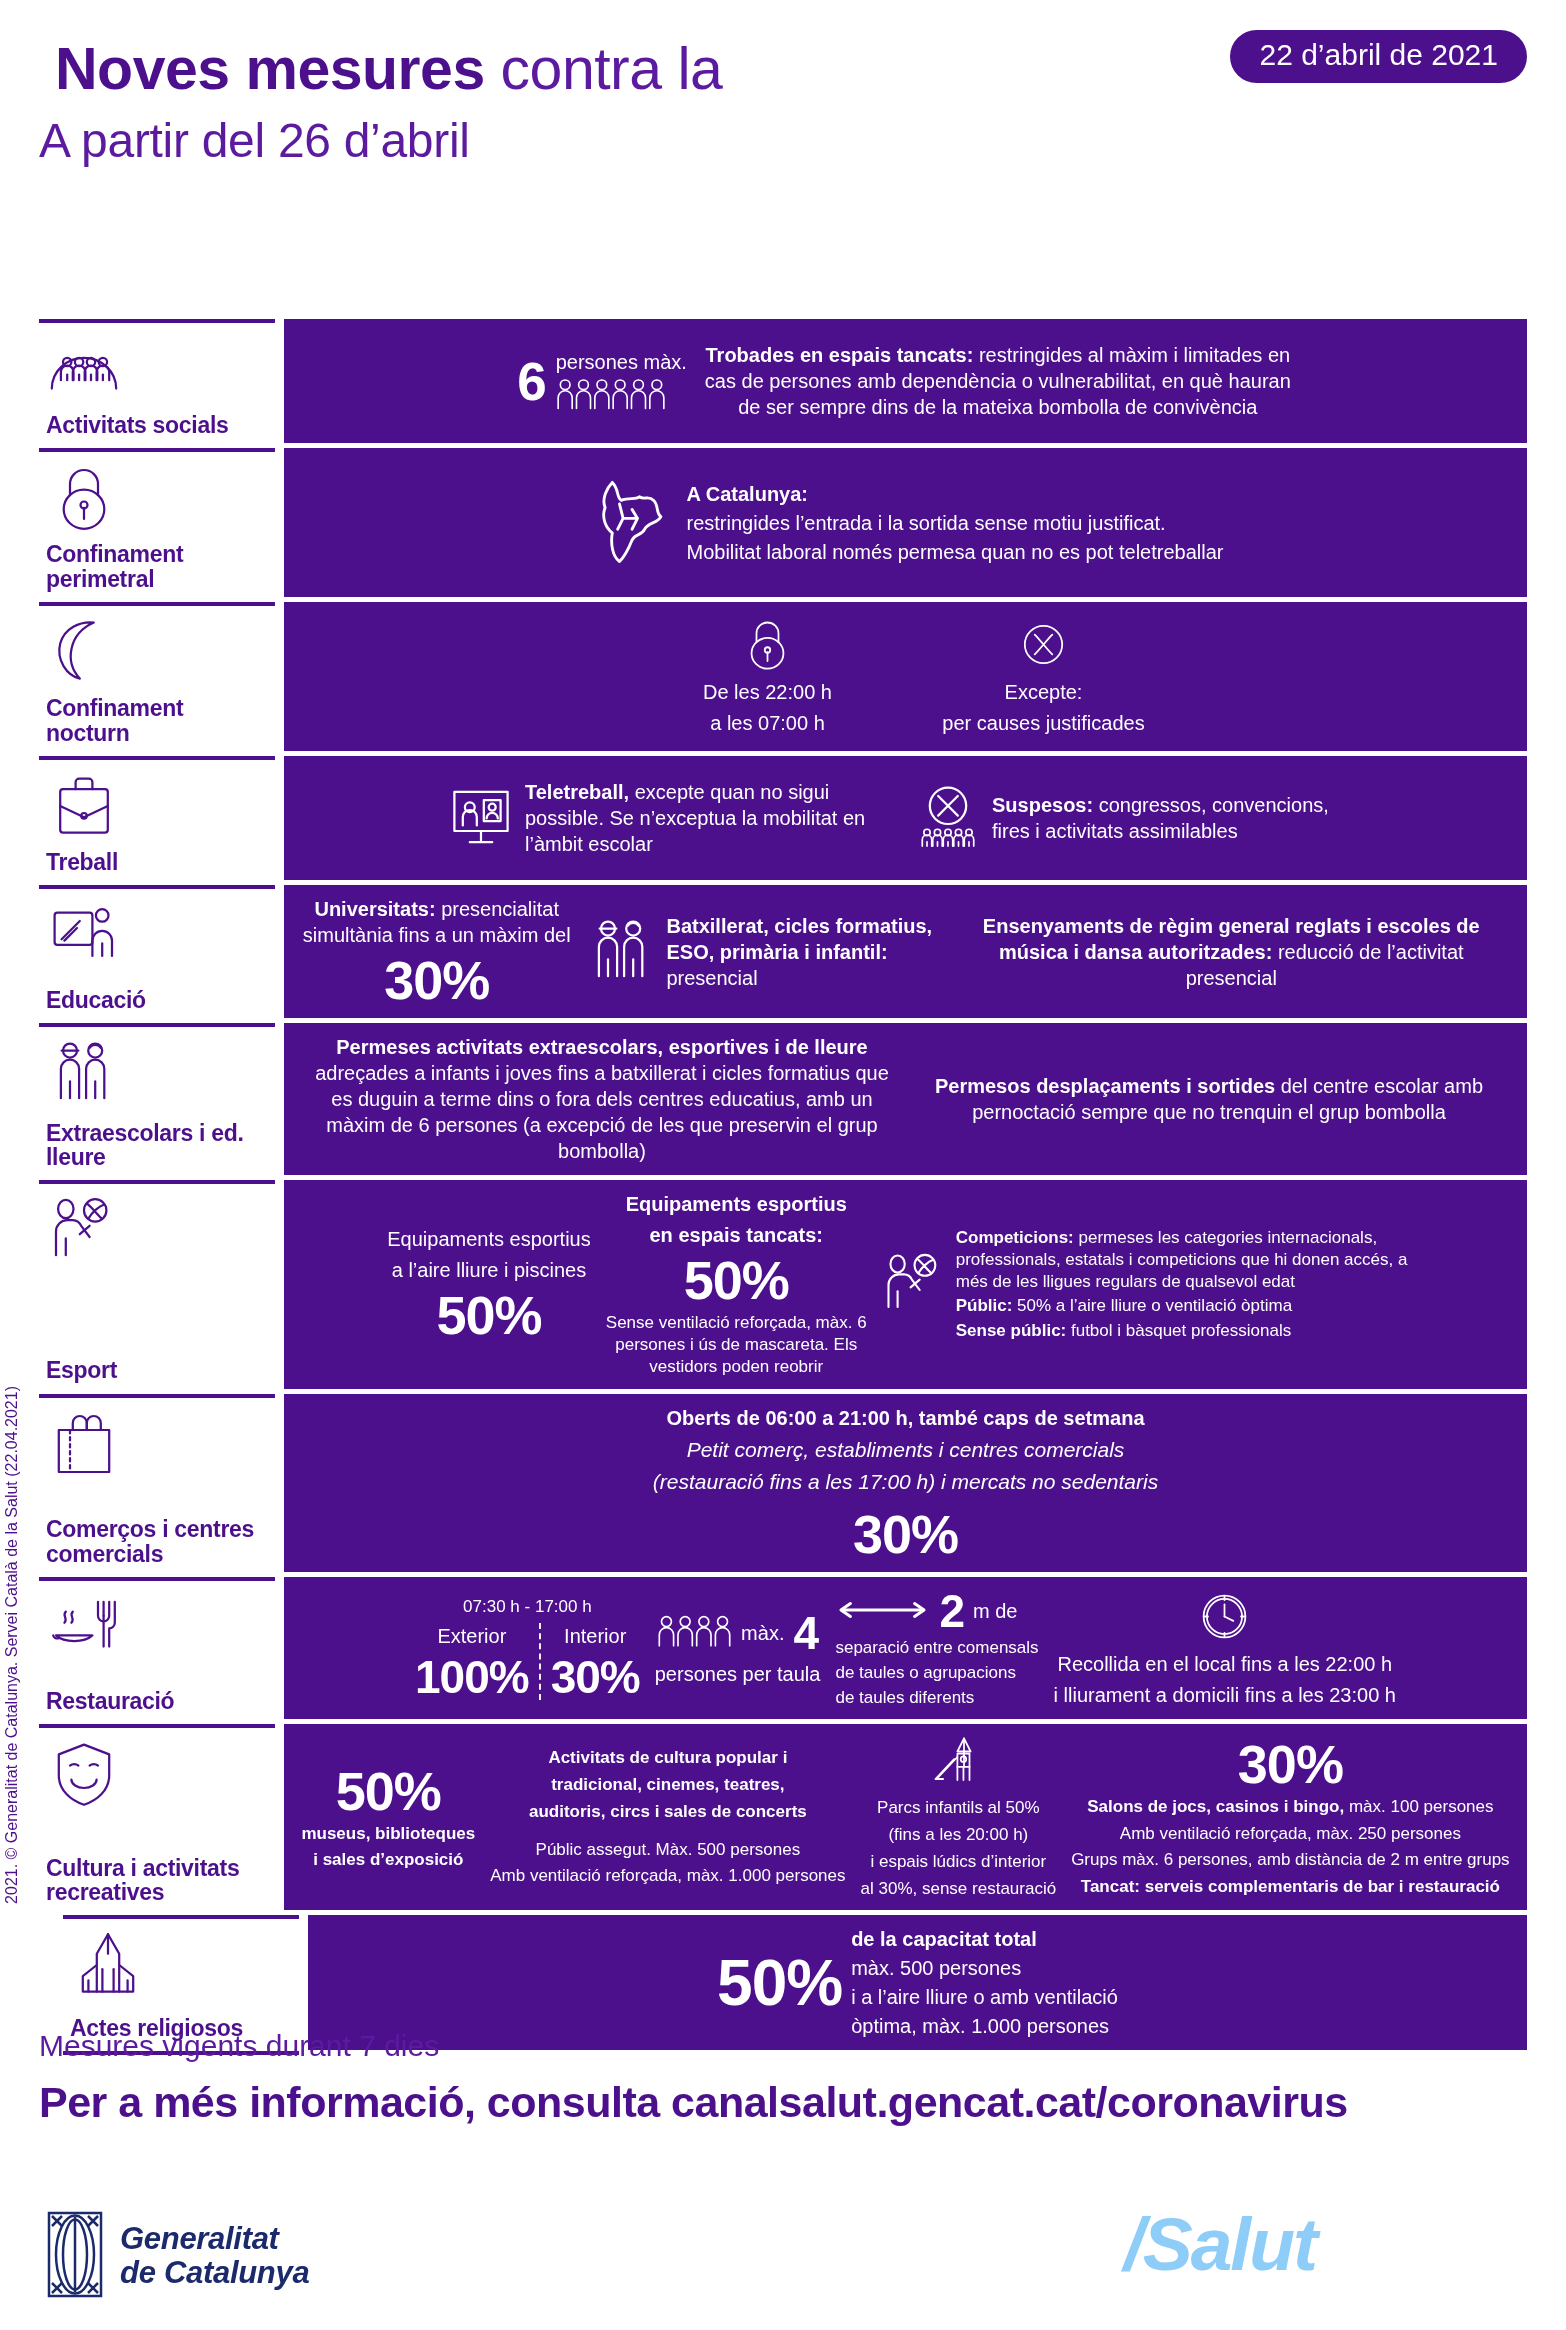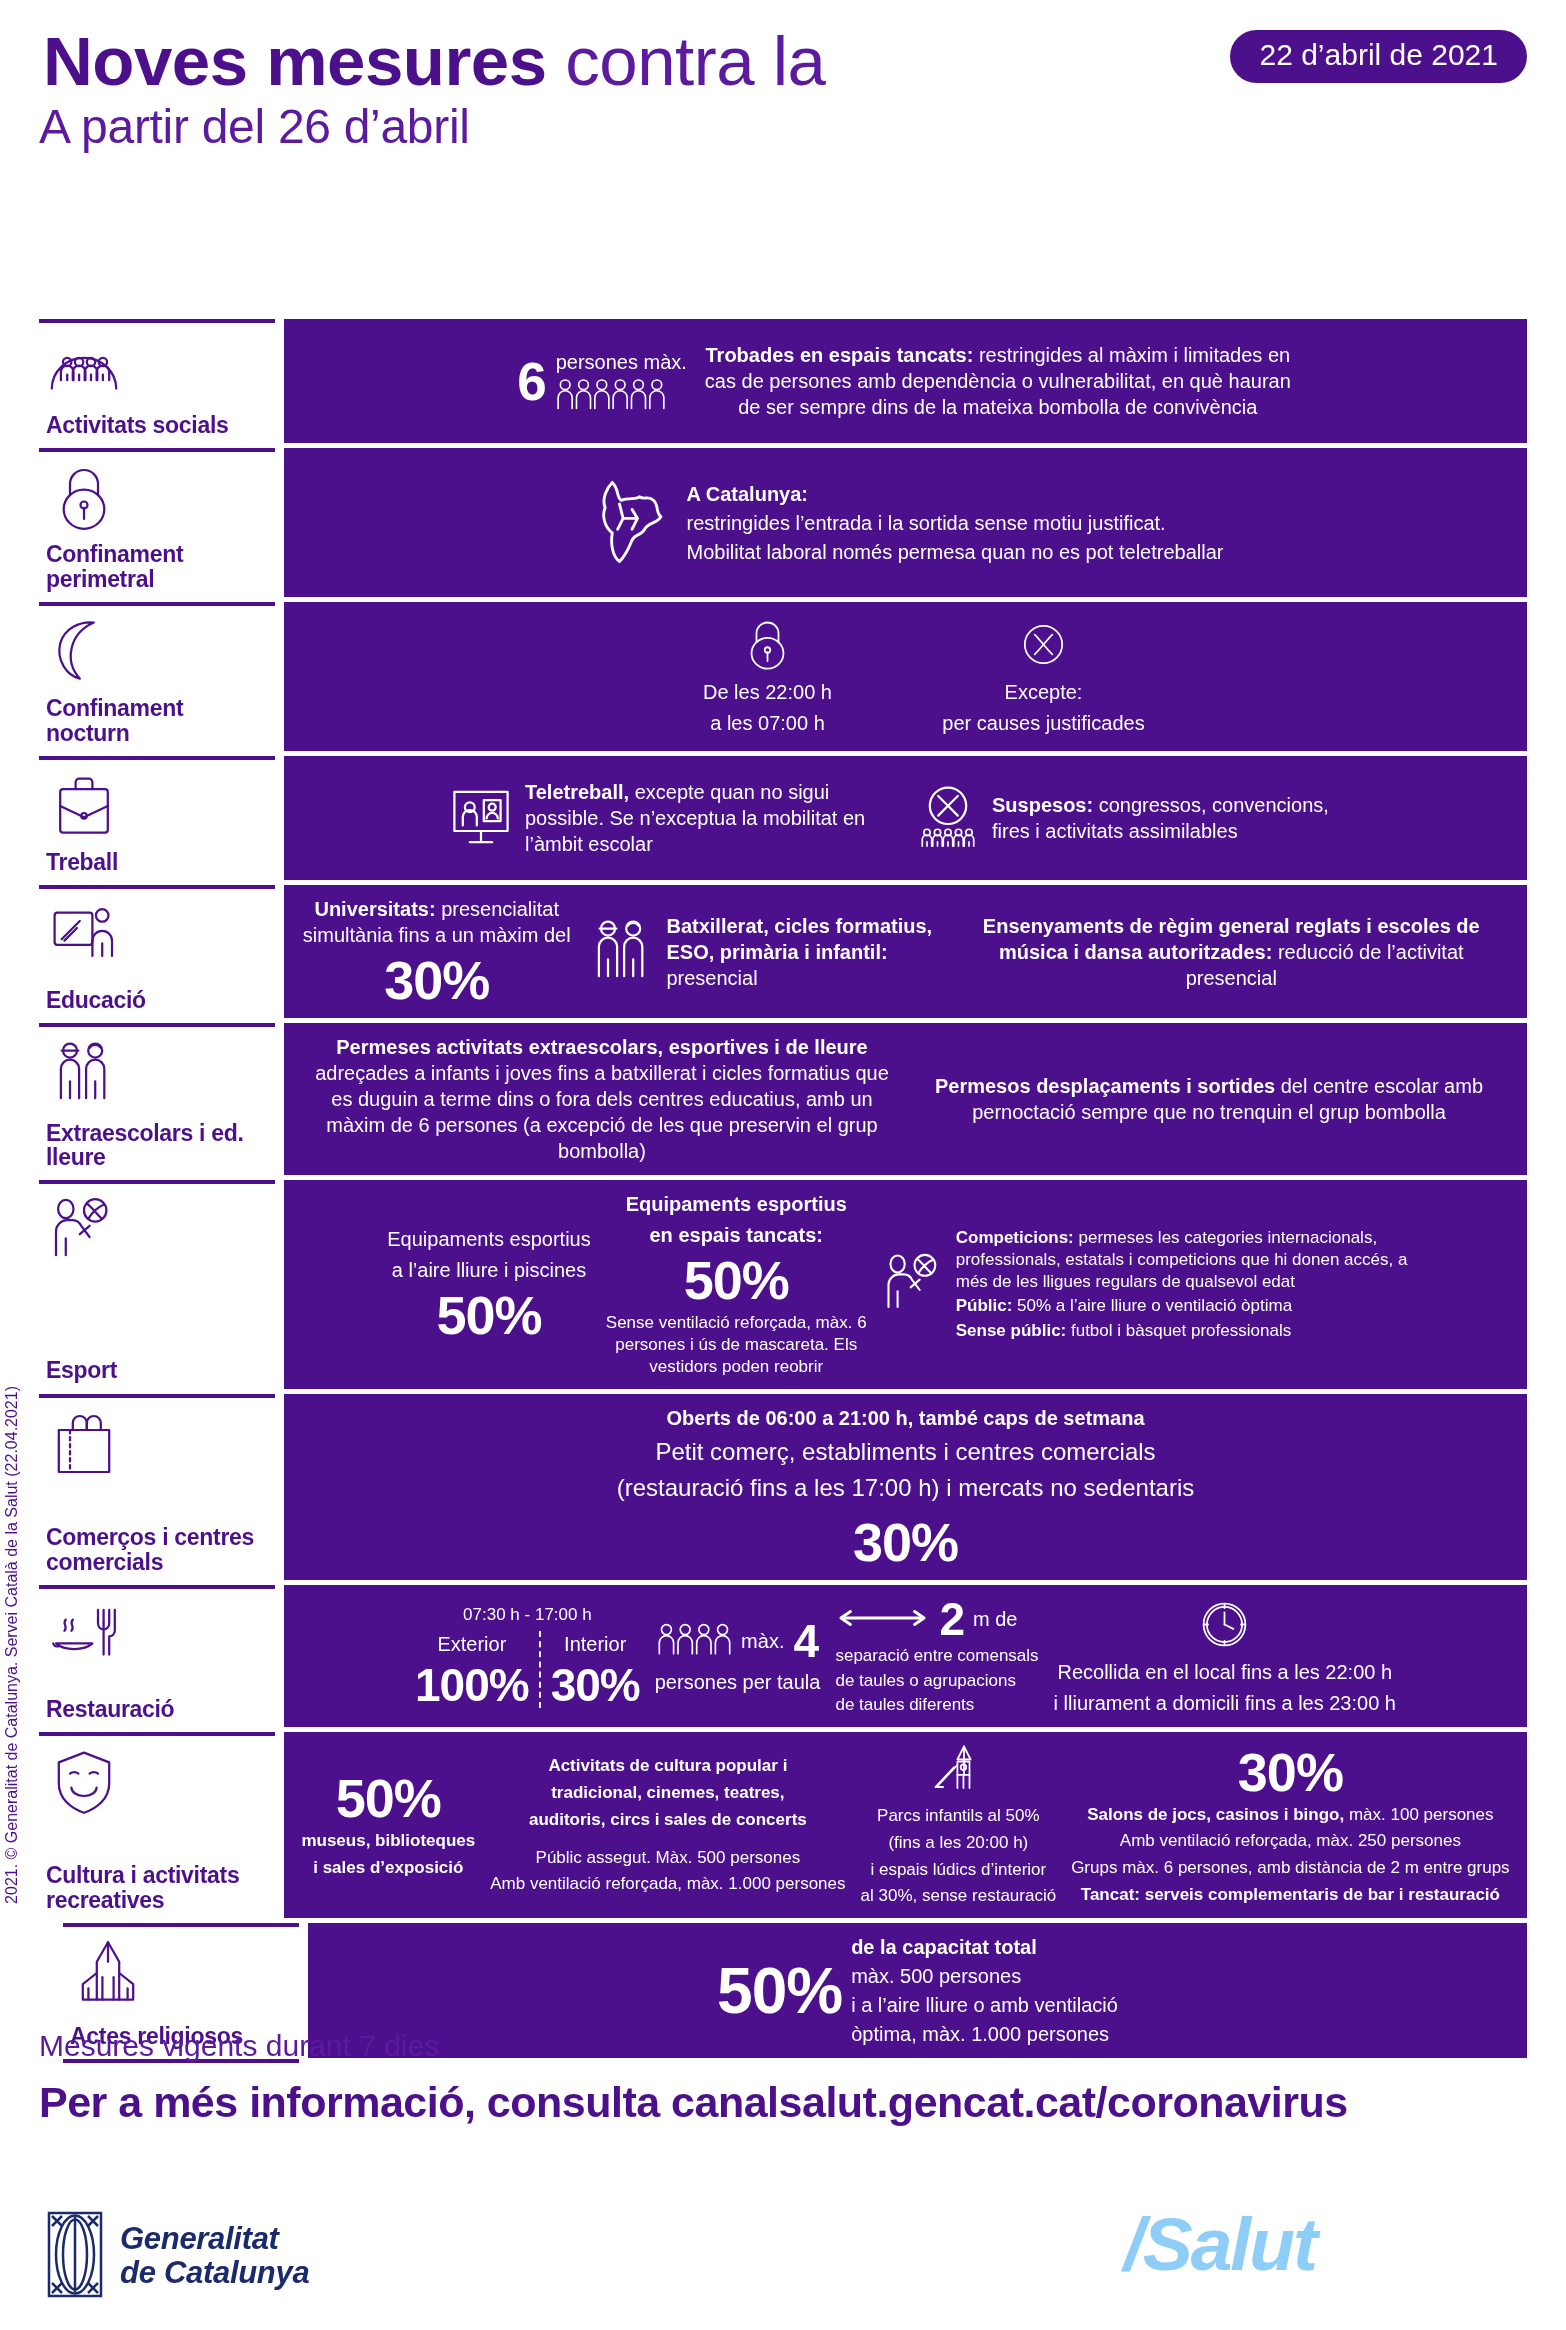--- a/index.html
+++ b/index.html
@@ -8,21 +8,21 @@
     font-family:"Liberation Sans", sans-serif;
     color:#4d108c;
     -webkit-font-smoothing:antialiased;
     overflow:hidden;
   }
   .page{position:relative;width:1567px;height:2330px;background:#fff;}
 
   
   .header{position:absolute;left:39px;top:23px;width:1488px;}
   .title-block{position:absolute;left:0;top:0;width:1104px;}
-  h1.t1{margin:4px;font-size:69px;line-height:1.02;font-weight:400;color:#5c1a9e;letter-spacing:-0.5px;}
+  h1.t1{margin:16px;font-size:59px;line-height:1.02;font-weight:400;color:#5c1a9e;letter-spacing:-0.5px;}
   h1.t1 .bold{font-weight:700;color:#4d108c;}
   h1.t2{margin:0;font-size:65px;line-height:1.08;font-weight:700;color:#4d108c;letter-spacing:-0.5px;}
   h1.t2 .reg{font-weight:400;color:#5c1a9e;}
   .t3{margin:3px 0 0 0;font-size:48px;line-height:1.08;font-weight:400;color:#5c1a9e;letter-spacing:-0.3px;}
   .date-badge{
     position:absolute;right:0;top:7px;
     background:#4d108c;color:#fff;border-radius:30px;
     padding:10px 29px 13px 29px;font-size:30px;line-height:1;font-weight:400;
     white-space:nowrap;
   }
@@ -52,21 +52,21 @@
   .col{display:flex;align-items:center;gap:9px;}
   .tcenter{text-align:center;}
   .tleft{text-align:left;}
   .big{font-size:46px;line-height:1;font-weight:700;letter-spacing:-1px;}
   .huge{font-size:54px;line-height:1;font-weight:700;letter-spacing:-1px;}
   .num6{font-size:53px;line-height:1;font-weight:700;}
   .txt{font-size:20px;line-height:1.30;font-weight:400;}
   .txt b{font-weight:700;}
   .txt-sm{font-size:17px;line-height:1.28;font-weight:400;}
   .txt-sm b{font-weight:700;}
-  .txt-md{font-size:24px;line-height:1.30;font-weight:400;}
+  .txt-md{font-size:21px;line-height:1.30;font-weight:400;font-style:italic;}
   .ico{flex:0 0 auto;}
   .stack{display:flex;flex-direction:column;align-items:center;gap:5px;}
   .stackl{display:flex;flex-direction:column;align-items:flex-start;gap:3px;}
   .divider-v{width:0;border-left:2.5px dashed #ffffff;align-self:stretch;margin:0 10px;opacity:.95;}
 
   
   .vcopy{
     position:absolute;left:3px;top:1386px;
     transform-origin:left top;transform:rotate(-90deg) translate(-100%,0);
     font-size:16px;color:#4d108c;white-space:nowrap;font-weight:400;

